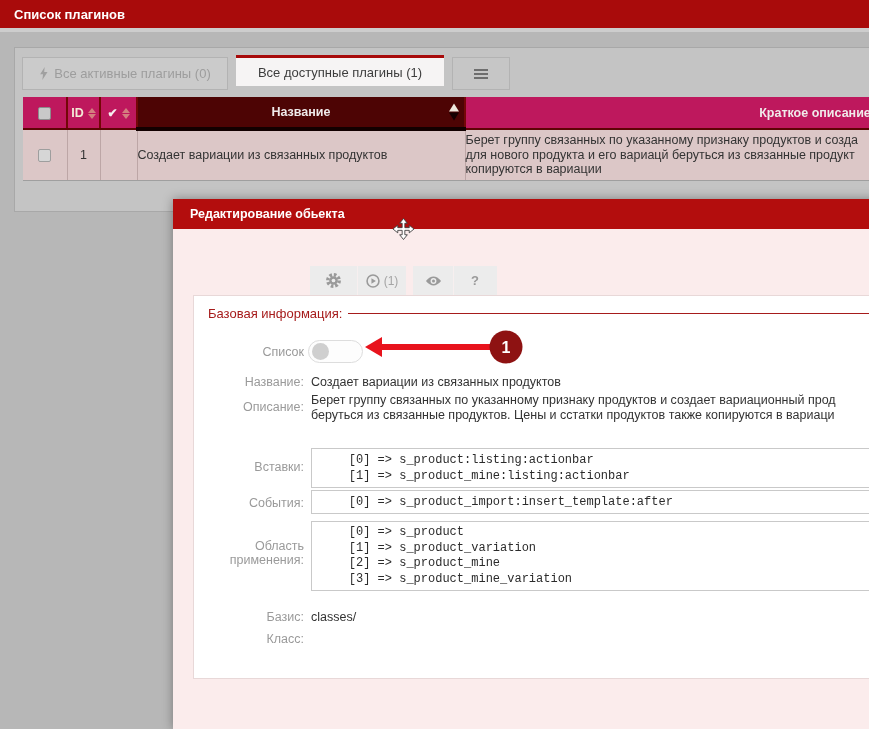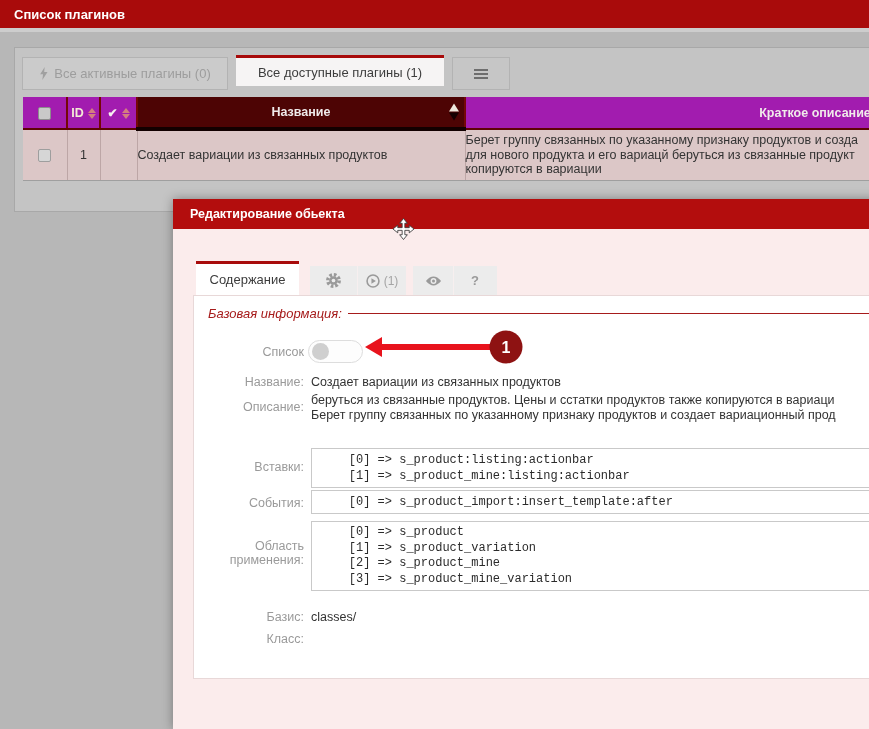--- a/index.html
+++ b/index.html
@@ -25,21 +25,21 @@
   .ltab-menu{left:452px;top:57px;width:58px;height:33px;background:#c6c6c6;
     border:1px solid #b3b3b3;flex-direction:column;gap:2px;}
   .bolt{display:inline-block;width:9px;height:13px;background:#a0a0a0;
     clip-path:polygon(60% 0%,10% 55%,42% 55%,34% 100%,92% 38%,55% 38%);}
   .menu-bar{width:14px;height:2px;background:#6e6e6e;}
   
   .table-clip{position:absolute;left:23px;top:97px;width:846px;height:86px;overflow:hidden;}
   .ptable{border-collapse:collapse;table-layout:fixed;width:1142px;}
   .ptable col.c-cb{width:44px;}.ptable col.c-id{width:33px;}
   .ptable col.c-ck{width:37px;}.ptable col.c-name{width:328px;}.ptable col.c-desc{width:700px;}
-  .ptable th{background:#a21caf;color:#f0eaea;font-size:12.5px;font-weight:600;
+  .ptable th{background:#be185d;color:#f0eaea;font-size:12.5px;font-weight:600;
     height:32px;border-right:2px solid #740707;border-bottom:2px solid #5d0404;
     position:relative;padding:0;text-align:center;vertical-align:middle;}
   .ptable th.sorted{background:#4d0404;border-bottom:4px solid #120000;}
   .ptable th .id-txt{color:#f3ead6;}
   .sort-mini{display:inline-block;vertical-align:middle;margin-left:4px;}
   .sort-mini .up{width:0;height:0;border-left:4px solid transparent;border-right:4px solid transparent;
     border-bottom:5px solid #d47f7f;margin-bottom:1px;}
   .sort-mini .dn{width:0;height:0;border-left:4px solid transparent;border-right:4px solid transparent;
     border-top:5px solid #d47f7f;}
   .sort-big{position:absolute;right:5px;top:50%;transform:translateY(-50%);}
@@ -72,21 +72,21 @@
   .mtab-cell{display:flex;align-items:center;justify-content:center;height:100%;color:#9a9a9a;}
   .mtab-cell + .mtab-cell{border-left:1px solid #f7efef;}
   .g1{left:137px;width:96px;}
   .g2{left:240px;width:84px;}
   .help-q{font-size:13px;font-weight:700;color:#9a9a9a;}
   .play-badge{font-size:12px;color:#a5a5a5;margin-left:4px;}
   
   .card{position:absolute;left:20px;top:96px;width:700px;height:384px;background:#fff;
     border:1px solid #e8d8d8;overflow:hidden;}
   .section-hdr{position:absolute;left:14px;top:10px;width:680px;display:flex;align-items:center;}
-  .section-title{color:#a61b1b;font-size:13px;white-space:nowrap;font-style:italic;}
+  .section-title{color:#a61b1b;font-size:13px;white-space:nowrap;}
   .section-line{flex:1;border-top:1px solid #a61b1b;margin-left:6px;}
   .flabel{position:absolute;left:14px;width:96px;text-align:right;color:#9a9a9a;font-size:12.5px;}
   .fvalue{position:absolute;left:117px;color:#333;font-size:12.5px;white-space:nowrap;}
   .toggle{position:absolute;left:114px;top:44px;width:55px;height:23px;border:1px solid #ddd;
     border-radius:12px;background:#fdfdfd;}
   .knob{position:absolute;left:3px;top:2px;width:17px;height:17px;border-radius:50%;background:#cfcfcf;}
   .annot{position:absolute;left:170px;top:33px;}
   .codebox{position:absolute;left:117px;width:700px;background:#fff;border:1px solid #c9c9c9;
     padding:3px 8px;font-family:"Liberation Mono","DejaVu Sans Mono",monospace;
     font-size:12px;color:#2b2b2b;}
@@ -163,23 +163,20 @@
   </div>
 
   <div class="modal">
     <div class="modal-header">
       <span class="modal-title">Редактирование обьекта</span>
       <svg class="move-cursor" width="23" height="24" viewBox="0 0 24 24">
         <path d="M12 1 L8 6 H10.6 V10.6 H6 V8 L1 12 L6 16 V13.4 H10.6 V18 H8 L12 23 L16 18 H13.4 V13.4 H18 V16 L23 12 L18 8 V10.6 H13.4 V6 H16 Z" fill="#ffffff" stroke="#3a3a3a" stroke-width="0.9"></path>
       </svg>
     </div>
 
-    <div class="mtab-active">
-      <span>Содержание</span>
-    </div>
     <div class="mtab-group g1">
       <div class="mtab-cell" style="width:47px">
         <svg width="17" height="17" viewBox="0 0 24 24">
           <circle cx="12" cy="12" r="8" fill="none" stroke="#9a9a9a" stroke-width="5" stroke-dasharray="3.6 2.6"></circle>
           <circle cx="12" cy="12" r="6" fill="#9a9a9a"></circle>
           <circle cx="12" cy="12" r="2.6" fill="#ececec"></circle>
         </svg>
       </div>
       <div class="mtab-cell" style="width:49px">
         <svg width="14" height="14" viewBox="0 0 16 16">
@@ -218,22 +215,22 @@
         <polygon points="1,18 18,8 18,28" fill="#e8131d"></polygon>
         <circle cx="142" cy="18" r="16.5" fill="#8e1212"></circle>
         <text x="142" y="24" text-anchor="middle" font-family="Liberation Sans, sans-serif" font-size="16" font-weight="bold" fill="#ffffff">1</text>
       </svg>
 
       <div class="flabel" style="top:79px">Название:</div>
       <div class="fvalue" style="top:79px">Создает вариации из связанных продуктов</div>
 
       <div class="flabel" style="top:104px">Описание:</div>
       <div class="fvalue" style="top:97px;line-height:15px">
+        <div>Берет группу связанных по указанному признаку продуктов и создает вариационный прод</div>
         <div>беруться из связанные продуктов. Цены и сстатки продуктов также копируются в вариаци</div>
-        <div>Берет группу связанных по указанному признаку продуктов и создает вариационный прод</div>
       </div>
 
       <div class="flabel" style="top:164px">Вставки:</div>
       <div class="codebox" style="top:152px">
         <div class="codeline">    [0] =&gt; s_product:listing:actionbar</div>
         <div class="codeline">    [1] =&gt; s_product_mine:listing:actionbar</div>
       </div>
 
       <div class="flabel" style="top:200px">События:</div>
       <div class="codebox" style="top:194px">

